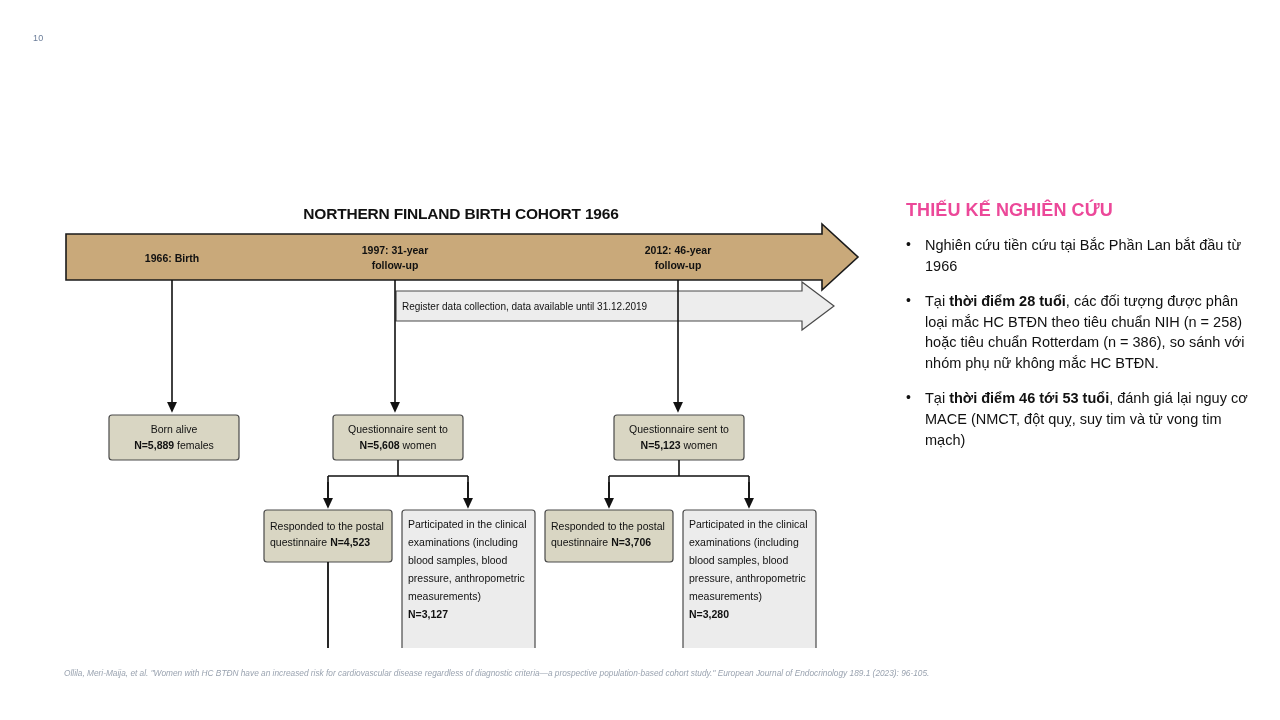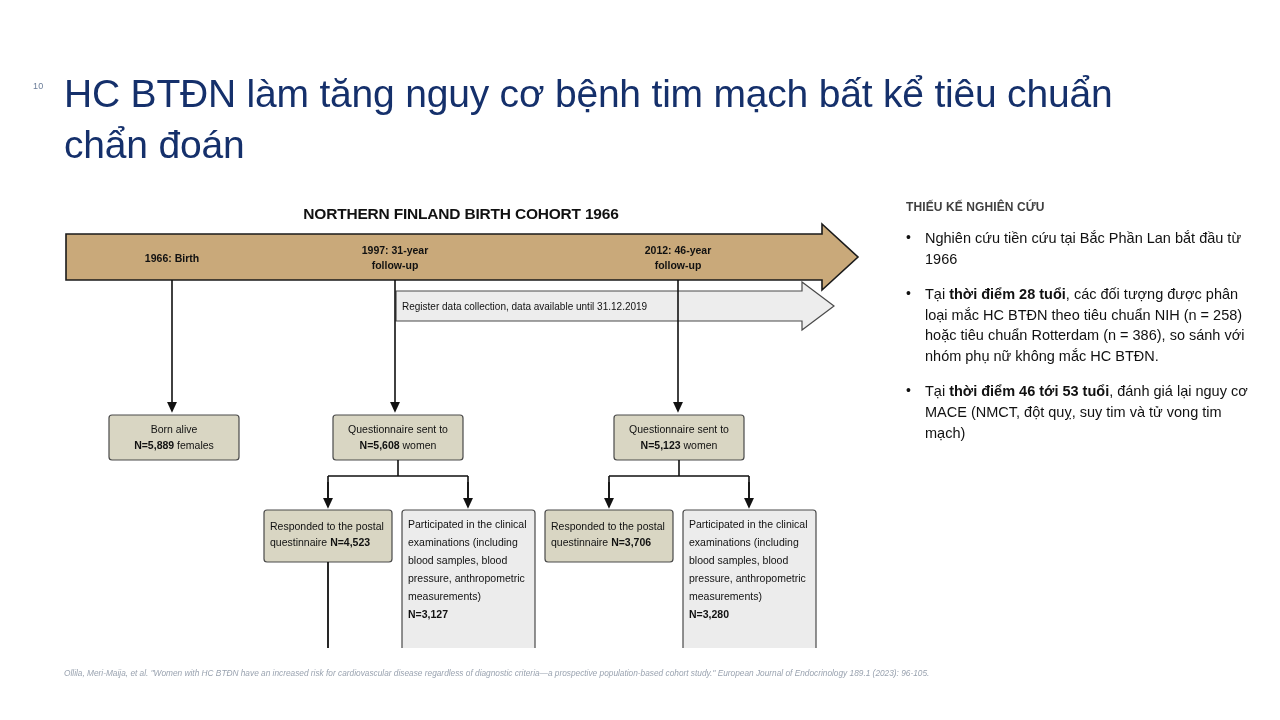--- a/index.html
+++ b/index.html
@@ -8,39 +8,39 @@
     background:#ffffff;
     font-family:"Liberation Sans", sans-serif;
     overflow:hidden;
     position:relative;
   }
   .slide{position:absolute;inset:0;}
 
   
   .page-num{
     position:absolute;left:33px;top:33px;
-    font-size:9px;color:#6b7d99;letter-spacing:.3px;margin-top:48px;
+    font-size:9px;color:#6b7d99;letter-spacing:.3px;
   }
 
   
   .title{
     position:absolute;left:64px;top:68px;width:1080px;
     font-size:39px;line-height:1.32;
     color:#15306b;font-weight:400;
     letter-spacing:-0.2px;
   }
 
   
   .rightcol{
     position:absolute;left:906px;top:200px;width:352px;
     color:#111;
   }
   .rc-head{
-    font-size:12px;font-weight:bold;letter-spacing:.1px;
-    margin:0 0 14px 0;color:#404040;
+    font-size:18px;font-weight:bold;letter-spacing:.1px;
+    margin:0 0 14px 0;color:#ec4899;
   }
   .bullet{
     display:flex;gap:9px;margin-bottom:15px;
     font-size:14.5px;line-height:1.42;
   }
   .bullet .dot{
     flex:0 0 10px;text-align:left;font-size:14px;line-height:1.42;color:#111;
   }
   .bullet .btxt{flex:1 1 auto;}
   .bullet b{font-weight:bold;}
@@ -58,21 +58,20 @@
   }
   .figure svg{display:block;}
 </style>
 </head>
 <body>
 
 <div class="slide">
 
   <div class="page-num">10</div>
 
-  <div class="title">HC BTĐN làm tăng nguy cơ bệnh tim mạch bất kể tiêu chuẩn chẩn đoán</div>
 
   <div class="figure">
     <svg width="818" height="452" viewBox="0 0 818 452" xmlns="http://www.w3.org/2000/svg" font-family="Liberation Sans, sans-serif">
       <defs>
         <marker id="ah" markerWidth="8" markerHeight="8" refX="4" refY="4" orient="auto">
           <path d="M0,0.8 L7,4 L0,7.2 z" fill="#111"></path>
         </marker>
       </defs>
 
       <text x="409" y="23" text-anchor="middle" font-size="15.5" font-weight="bold" fill="#111" letter-spacing="-0.2">NORTHERN FINLAND BIRTH COHORT 1966</text>

